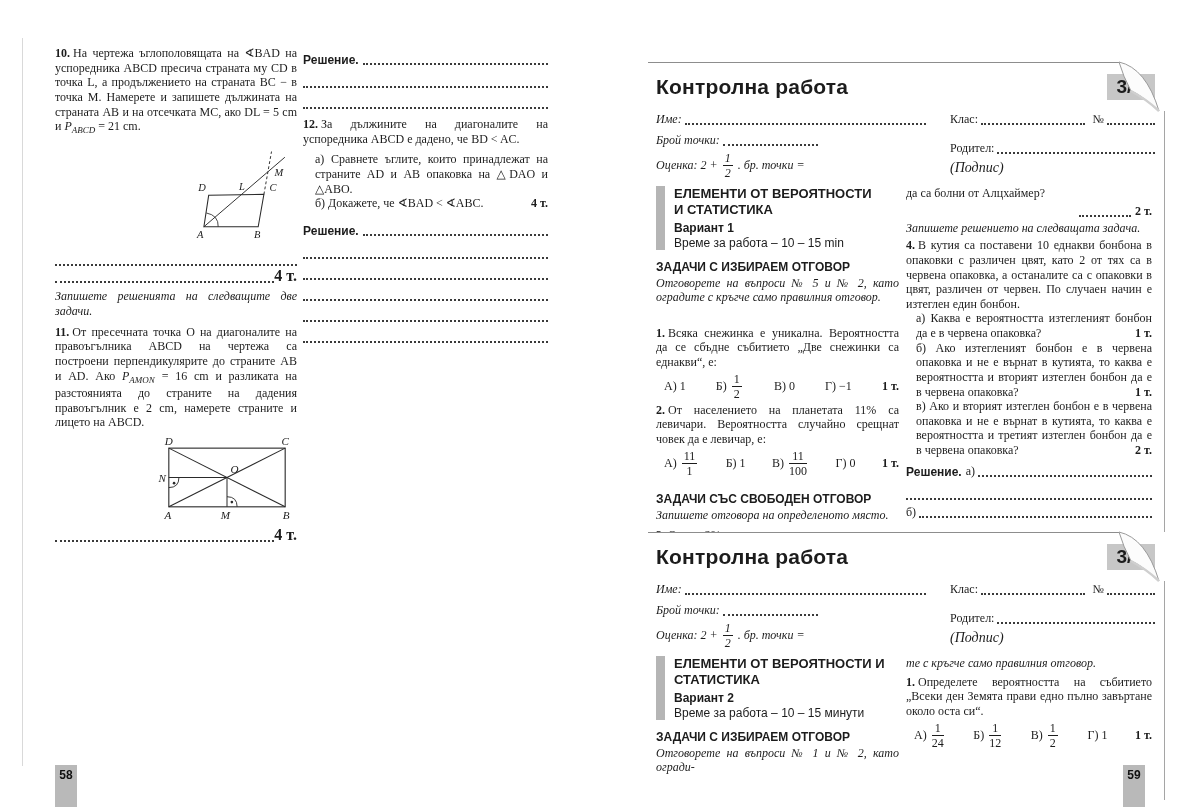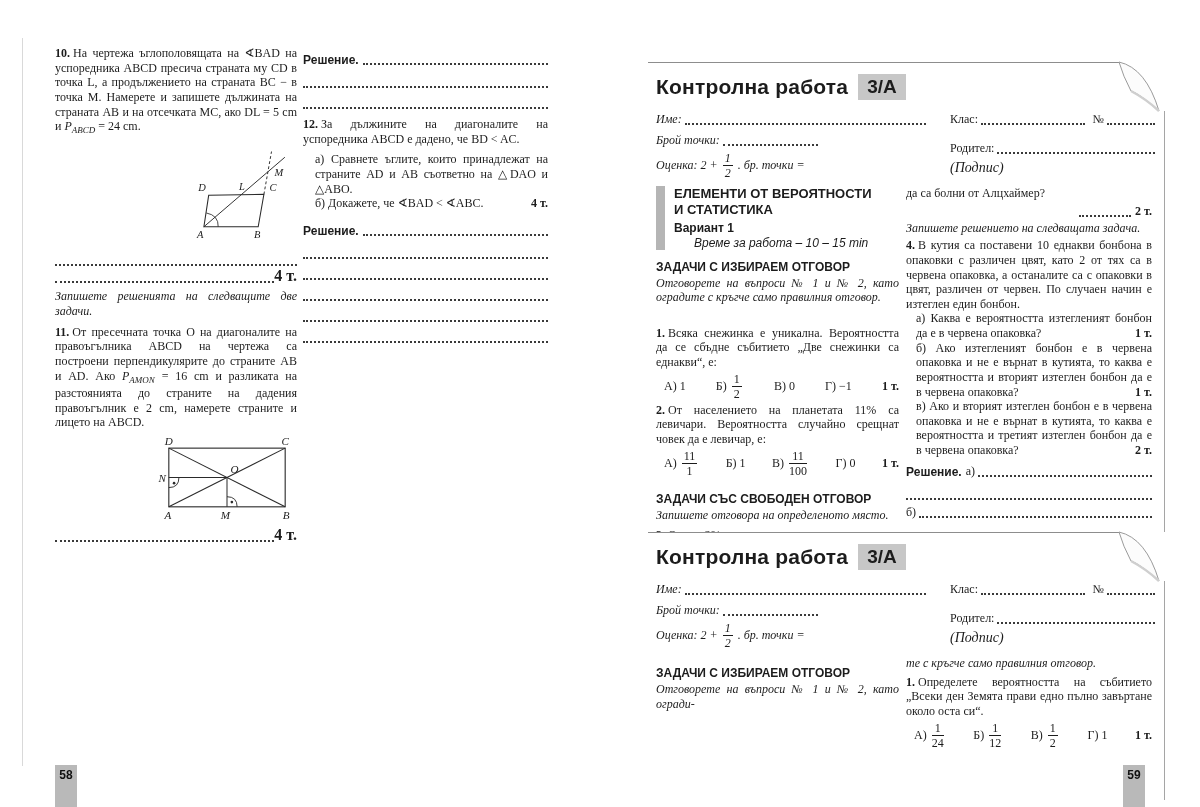--- a/index.html
+++ b/index.html
@@ -33,21 +33,21 @@
   .fig{display:block;margin:4px 0 6px auto;}
   .fig text{font-family:"Liberation Serif",serif;font-style:italic;font-size:11px;fill:#1c1c1c;}
   
   .sheet{position:absolute;left:648px;width:517px;background:#fff;}
   #sheet1{top:62px;height:470px;}
   #sheet2{top:532px;height:260px;}
   .edge-top{position:absolute;top:0;left:0;right:46px;height:1px;background:#8d8d8d;}
   .edge-right{position:absolute;top:49px;right:0;bottom:-8px;width:1px;background:#a5a5a5;}
   .curl{position:absolute;top:-1px;right:-3px;}
   .sheet-inner{padding:10px 10px 0 8px;}
-  .kr-row{display:flex;align-items:center;gap:10px;margin:2px 0 10px 0;}
+  .kr-row{display:flex;align-items:center;gap:10px;margin:2px 0 10px 0;justify-content:space-between;}
   .kr-title{font-family:"Liberation Sans",sans-serif;font-weight:bold;font-size:21px;letter-spacing:0.2px;}
   .kr-badge{font-family:"Liberation Sans",sans-serif;font-weight:bold;font-size:19px;
             background:#c7c7c7;padding:2px 9px;}
   .fields{display:flex;gap:24px;font-size:12px;margin-bottom:8px;}
   .f-left{flex:1.35;font-style:italic;}
   .f-right{width:205px;}
   .frow{display:flex;align-items:flex-end;height:17px;margin-bottom:4px;}
   .frow .lbl{margin-right:3px;white-space:nowrap;}
   .dshort{width:48px;border-bottom:2px dotted #3a3a3a;margin-bottom:2px;}
   .dmid{width:95px;border-bottom:2px dotted #3a3a3a;margin-bottom:2px;}
@@ -56,21 +56,21 @@
   
   .frac{display:inline-block;vertical-align:-0.6em;text-align:center;line-height:1;margin:0 2px;}
   .frac .fn{display:block;border-bottom:1px solid #1c1c1c;padding:0 2px 1px;}
   .frac .fd{display:block;padding-top:1px;}
   
   .section{display:flex;margin-bottom:10px;}
   .sec-bar{width:9px;background:#b5b5b5;margin-right:9px;}
   .sec-text{font-family:"Liberation Sans",sans-serif;}
   .sec-title{font-weight:bold;font-size:13px;line-height:1.25;}
   .sec-variant{font-weight:bold;font-size:12px;margin-top:2px;}
-  .sec-time{font-style:italic;font-size:12px;margin-top:1px;margin-left:20px;}
+  .sec-time{font-size:12px;margin-top:1px;}
   .mc-head{font-family:"Liberation Sans",sans-serif;font-weight:bold;font-size:12px;margin:10px 0 2px 0;}
   .cols{display:flex;gap:7px;}
   .colL{width:243px;}
   .colR{width:246px;}
   
   .opts{display:flex;align-items:center;justify-content:space-between;
         padding:3px 0 3px 8px;font-size:12px;min-height:26px;}
   .opt{display:inline-flex;align-items:center;}
   .opt .ol{margin-right:3px;}
   .optpts{font-weight:bold;}
@@ -80,21 +80,21 @@
 </style>
 </head>
 <body>
 
 <div id="spread">
 
   <div id="left-edge" class="abs"></div>
 
   <div id="lp-col1" class="abs">
     <p class="body item">
-      <b class="pn">10.</b><span>На чертежа ъглополовящата на ∢BAD на успоредника ABCD пресича страната му CD в точка L, а продължението на страната BC − в точка M. Намерете и запишете дължината на страната AB и на отсечката MC, ако DL = 5 cm и </span><i class="var">P</i><sub><i class="var">ABCD</i></sub><span> = 24 cm.</span>
+      <b class="pn">10.</b><span>На чертежа ъглополовящата на ∢BAD на успоредника ABCD пресича страната му CD в точка L, а продължението на страната BC − в точка M. Намерете и запишете дължината на страната AB и на отсечката MC, ако DL = 5 cm и </span><i class="var">P</i><sub><i class="var">ABCD</i></sub><span> = 21 cm.</span>
     </p>
 
     <svg class="fig" width="110" height="100" viewBox="0 0 100 105">
       <line x1="73" y1="55" x2="81" y2="10" stroke="#2a2a2a" stroke-width="1" stroke-dasharray="3,2.4"></line>
       <line x1="10" y1="89" x2="95" y2="16" stroke="#2a2a2a" stroke-width="1"></line>
       <polygon points="10,89 67,89 73,55 15,56" fill="none" stroke="#2a2a2a" stroke-width="1.1"></polygon>
       <path d="M 25 89 Q 25.5 77 12.5 74.5" fill="none" stroke="#2a2a2a" stroke-width="0.9"></path>
       <text x="84" y="36">M</text>
       <text x="8" y="51" text-anchor="middle">D</text>
       <text x="50" y="50" text-anchor="middle">L</text>
@@ -144,21 +144,21 @@
     <div class="solrow">
       <b class="sol-label">Решение.</b>
       <span class="dotfill"></span>
     </div>
     <div class="dotrow"></div>
     <div class="dotrow"></div>
 
     <p class="body" style="margin-top:8px;">
       <b class="pn">12.</b><span>За дължините на диагоналите на успоредника ABCD е дадено, че BD &lt; AC.</span>
     </p>
-    <p class="body" style="padding-left:12px;margin-bottom:0;">а) Сравнете ъглите, които принадлежат на страните AD и AB съответно на △DAO и △ABO.</p>
+    <p class="body" style="padding-left:12px;margin-bottom:0;">а) Сравнете ъглите, които принадлежат на страните AD и AB опаковка на △DAO и △ABO.</p>
     <p class="body item" style="padding-left:12px;">
       <span>б) Докажете, че ∢BAD &lt; ∢ABC.</span>
       <b class="pts-abs">4 т.</b>
     </p>
 
     <div class="solrow" style="margin-top:10px;">
       <b class="sol-label">Решение.</b>
       <span class="dotfill"></span>
     </div>
     <div class="dotrow"></div>
@@ -223,21 +223,21 @@
             <div class="sec-bar"></div>
             <div class="sec-text">
               <div class="sec-title">ЕЛЕМЕНТИ ОТ ВЕРОЯТНОСТИ</div>
               <div class="sec-title">И СТАТИСТИКА</div>
               <div class="sec-variant">Вариант 1</div>
               <div class="sec-time">Време за работа – 10 – 15 min</div>
             </div>
           </div>
 
           <div class="mc-head">ЗАДАЧИ С ИЗБИРАЕМ ОТГОВОР</div>
-          <p class="body ital" style="margin-bottom:4px;">Отговорете на въпроси № 1 и № 2, като оградите с кръгче само правилния отговор.</p>
+          <p class="body ital" style="margin-bottom:4px;">Отговорете на въпроси № 5 и № 2, като оградите с кръгче само правилния отговор.</p>
 
           <p class="body" style="margin-bottom:0;margin-top:21px;">
             <b class="pn">1.</b><span>Всяка снежинка е уникална. Вероятността да се сбъдне събитието „Две снежинки са еднакви“, е:</span>
           </p>
           <div class="opts">
             <span class="opt">
                 <span class="ol">А)</span>
                 <span>1</span>
               </span>
             <span class="opt">
@@ -383,20 +383,29 @@
           <div class="frow" style="margin-top:12px;">
             <span class="lbl">Родител:</span>
             <span class="dotfill"></span>
           </div>
           <div class="sign">(Подпис)</div>
         </div>
       </div>
 
       <div class="cols">
         <div class="colL">
+          <div class="section">
+            <div class="sec-bar"></div>
+            <div class="sec-text">
+              <div class="sec-title">ЕЛЕМЕНТИ ОТ ВЕРОЯТНОСТИ И</div>
+              <div class="sec-title">СТАТИСТИКА</div>
+              <div class="sec-variant">Вариант 2</div>
+              <div class="sec-time">Време за работа – 10 – 15 минути</div>
+            </div>
+          </div>
           <div class="mc-head">ЗАДАЧИ С ИЗБИРАЕМ ОТГОВОР</div>
           <p class="body ital">Отговорете на въпроси № 1 и № 2, като огради-</p>
         </div>
 
         <div class="colR">
           <p class="body ital" style="margin-bottom:4px;">те с кръгче само правилния отговор.</p>
           <p class="body" style="margin-bottom:0;">
             <b class="pn">1.</b><span>Определете вероятността на събитието „Всеки ден Земята прави едно пълно завъртане около оста си“.</span>
           </p>
           <div class="opts">

